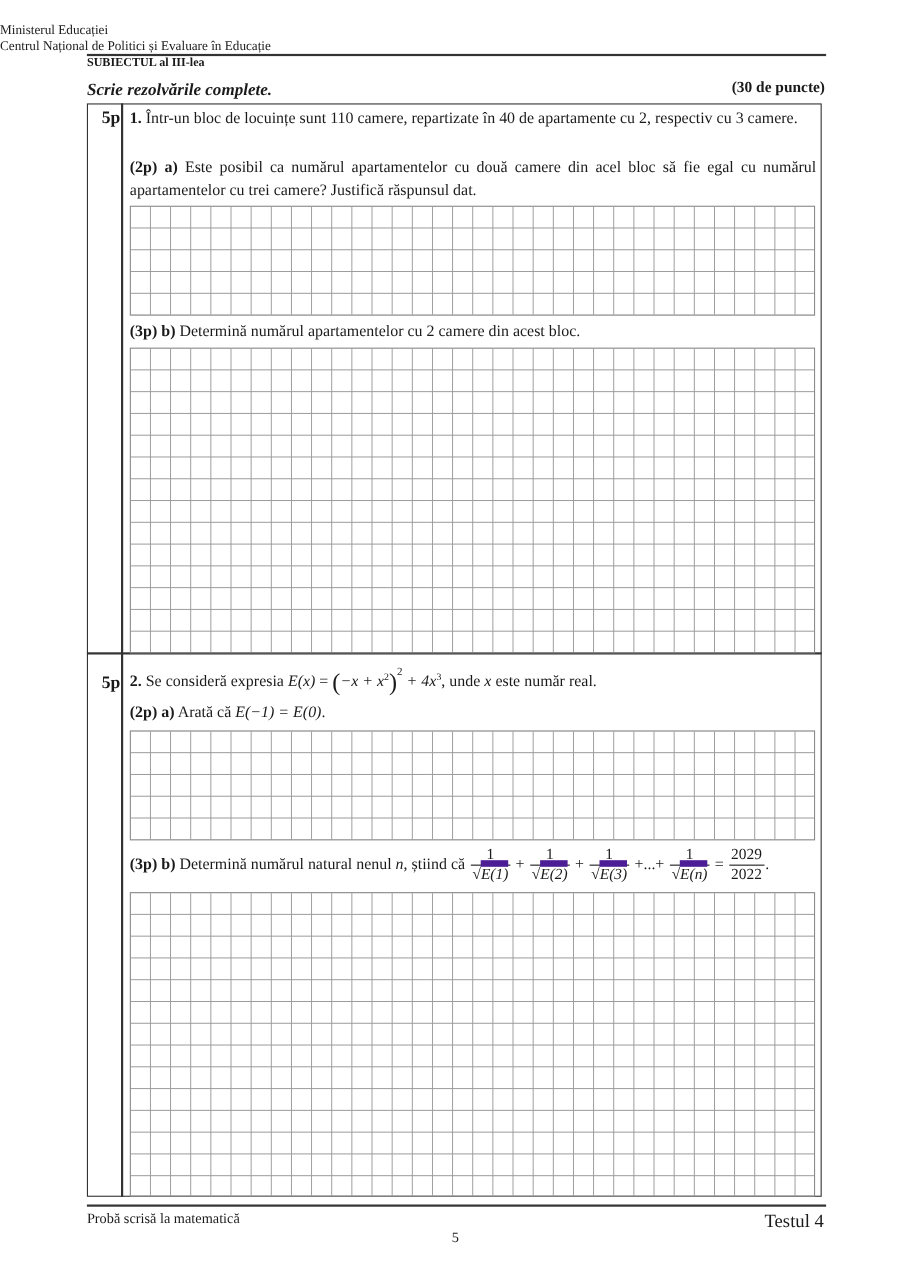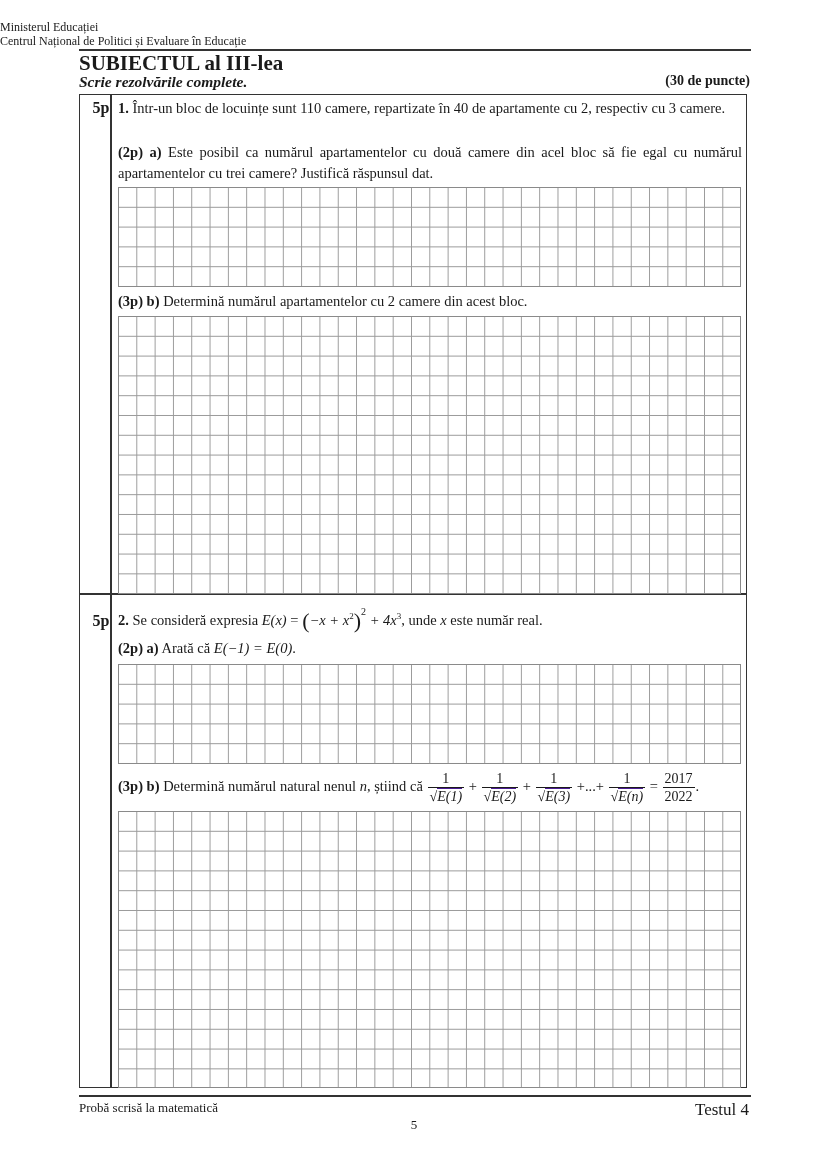--- a/index.html
+++ b/index.html
@@ -1,19 +1,19 @@
 <!DOCTYPE html>
 <html><head>
 <meta charset="utf-8">
 <style>
   html, body { margin: 0; padding: 0; background: #ffffff; }
   body { width: 828px; height: 1171px; position: relative; font-family: "Liberation Serif", "DejaVu Serif", serif; color: #1a1a1a; overflow: hidden; }
   .hdr-line { position: absolute; left: 0; width: 828px; text-align: left; font-size: 12px; line-height: 14px; }
   .rule { position: absolute; background: #333; }
-  .subject-title { position: absolute; left: 79px; top: 51px; font-weight: bold; font-size: 21px; }
+  .subject-title { position: absolute; left: 79px; top: 51px; font-weight: bold; font-size: 11px; }
   .subject-sub { position: absolute; left: 79px; top: 73px; font-weight: bold; font-style: italic; font-size: 15.5px; }
   .points-total { position: absolute; right: 78px; top: 73px; font-weight: bold; font-size: 14px; }
   .table-box { position: absolute; left: 79px; top: 94px; width: 668px; height: 994px; border: 1.5px solid #333; box-sizing: border-box; }
   .vsep { position: absolute; left: 110px; top: 94px; width: 1.5px; height: 994px; background: #333; }
   .hsep { position: absolute; left: 79px; top: 593px; width: 668px; height: 1.5px; background: #333; }
   .pts { position: absolute; font-weight: bold; font-size: 16px; width: 44px; text-align: center; }
   .text { position: absolute; left: 118px; width: 624px; font-size: 14.5px; line-height: 21px; text-align: justify; }
   .text b { font-weight: bold; }
   .grid {
     position: absolute; left: 118px; width: 623px;
@@ -24,21 +24,21 @@
       linear-gradient(to bottom, #9a9a9a 1px, transparent 1px);
     background-size: 18.32px 19.8px;
     background-position: -1px -1px;
   }
   .math { font-style: italic; }
   .frac { display: inline-block; vertical-align: middle; text-align: center; margin: 0 1px; font-size: 14px; }
   .frac .num { display: block; padding: 0 2px; line-height: 16px; }
   .frac .den { display: block; border-top: 1px solid #1a1a1a; padding: 1px 2px 0; line-height: 16px; }
   .sqrt { display: inline-block; }
   .sqrt .rad { font-style: normal; }
-  .sqrt .under { border-top: 1px solid #4c1d95; font-style: italic; }
+  .sqrt .under { border-top: 6px solid #4c1d95; font-style: italic; }
   .footer-left { position: absolute; left: 79px; top: 1100px; font-size: 13px; }
   .footer-right { position: absolute; right: 79px; top: 1100px; font-size: 17px; }
   .page-num { position: absolute; left: 0; width: 828px; text-align: center; top: 1117px; font-size: 13px; }
   .big-paren { font-size: 22px; font-style: normal; vertical-align: -3px; }
 </style>
 </head>
 <body>
 
 <div class="hdr-line" style="top:20px;">Ministerul Educației</div>
 <div class="hdr-line" style="top:34px;">Centrul Național de Politici și Evaluare în Educație</div>
@@ -98,20 +98,20 @@
   <span>Determină numărul natural nenul</span>
   <span class="math">n</span><span>, știind că</span>
   <span class="frac"><span class="num">1</span><span class="den"><span class="sqrt"><span class="rad">√</span><span class="under">E(1)</span></span></span></span>
   <span>+</span>
   <span class="frac"><span class="num">1</span><span class="den"><span class="sqrt"><span class="rad">√</span><span class="under">E(2)</span></span></span></span>
   <span>+</span>
   <span class="frac"><span class="num">1</span><span class="den"><span class="sqrt"><span class="rad">√</span><span class="under">E(3)</span></span></span></span>
   <span>+...+</span>
   <span class="frac"><span class="num">1</span><span class="den"><span class="sqrt"><span class="rad">√</span><span class="under">E(n)</span></span></span></span>
   <span>=</span>
-  <span class="frac"><span class="num">2017</span><span class="den">2022</span></span><span>.</span>
+  <span class="frac"><span class="num">2029</span><span class="den">2022</span></span><span>.</span>
 </div>
 <div class="grid" style="top:811px; height:277px;"></div>
 
 <div class="rule" style="left:79px; top:1095px; width:672px; height:1.5px;"></div>
 <div class="footer-left">Probă scrisă la matematică</div>
 <div class="footer-right">Testul 4</div>
 <div class="page-num">5</div>
 
 </body></html>

